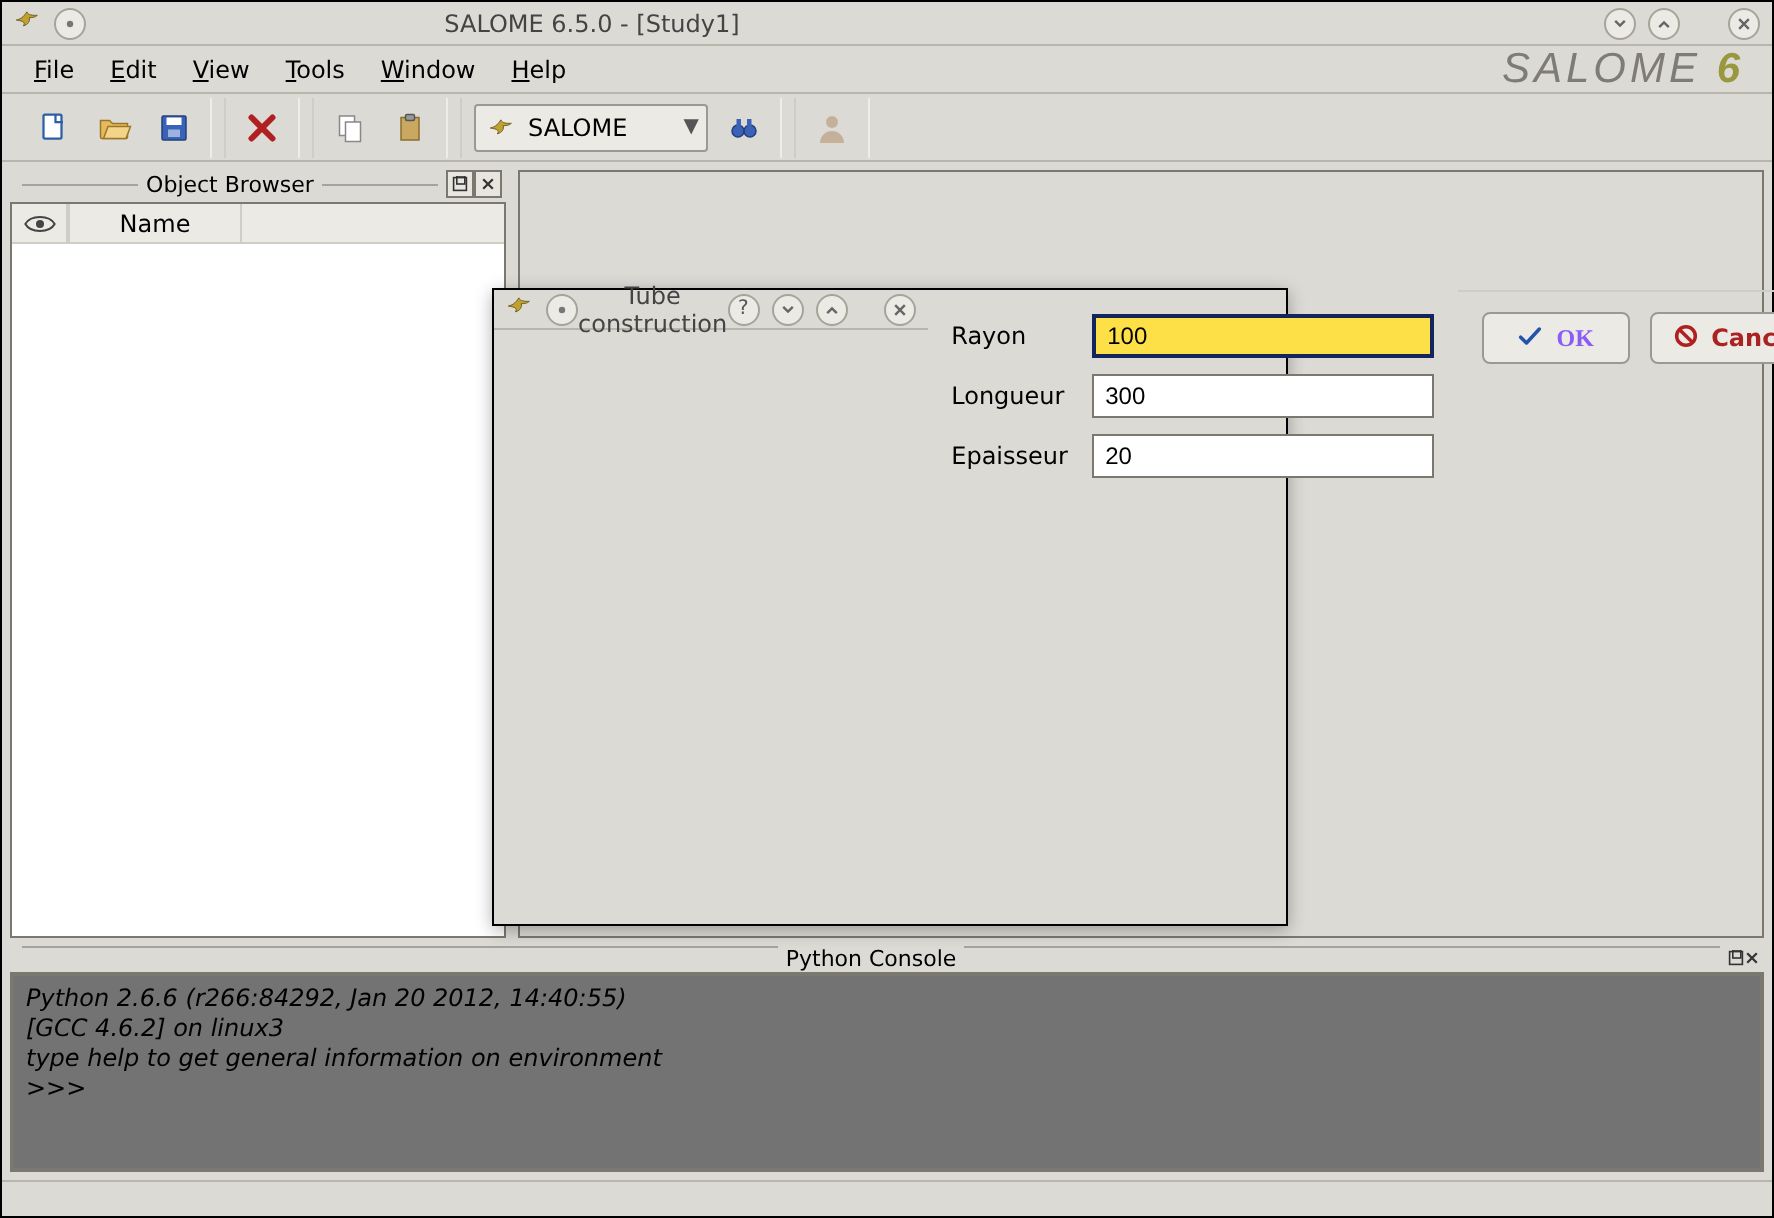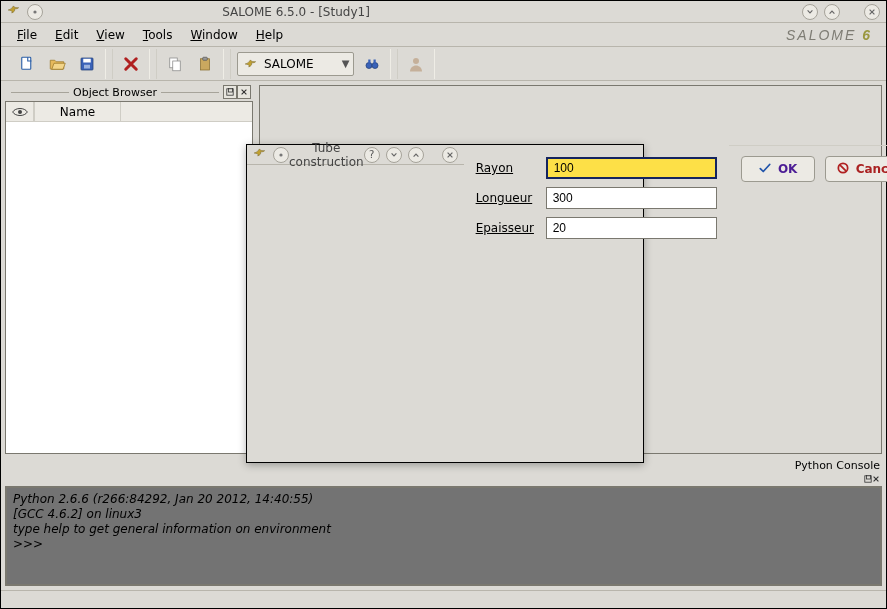--- a/index.html
+++ b/index.html
@@ -41,21 +41,21 @@
   .menubar {
     height:24px; display:flex; align-items:center;
     padding: 0 8px; gap:2px;
     border-bottom: 1px solid #b8b5ac;
   }
   .menuitem { padding: 2px 8px; }
   .menuitem .ul { text-decoration: underline; }
   .logo-right {
     margin-left:auto;
     font-family: "Arial Black", sans-serif;
-    font-size: 14px;
+    font-size: 21px;
     letter-spacing: 2px;
     color: #7e7c74;
     font-style: italic;
     padding-right:6px;
   }
   .logo-right .six { color:#9a983f; font-weight:bold;}
   .toolbar {
     height: 34px; display:flex; align-items:center;
     padding: 0 8px; gap:6px;
     border-bottom: 1px solid #b8b5ac;
@@ -100,21 +100,21 @@
   .bh-eye{width:28px; display:flex;align-items:center;justify-content:center; border-right:1px solid #cfcdc5;}
   .bh-name{width:87px; display:flex;align-items:center;justify-content:center; border:1px solid #cfcdc5; border-top:none; border-bottom:none;}
   .canvas-panel{
     flex:1; margin-left:6px;
     border:1px solid #7a786f; background:#dcdad5;
   }
   .console-wrap{
     padding: 0 4px 4px 4px;
   }
   .console-title{
-    display:flex; align-items:flex-end; font-size:11px; padding:0 2px;flex-direction:column;
+    display:flex; align-items:flex-start; font-size:11px; padding:0 2px;
   }
   .console-title .line{ flex:1; border-top:1px solid #a6a39a; margin:0 4px;}
   .console{
     border:2px solid #7a786f; background:#737373; height:100px;
     padding:4px 6px; font-size:12px; line-height:15px;
     white-space:pre-wrap; overflow:hidden;font-style:italic;
   }
   .statusbar{ height:18px; border-top:1px solid #b8b5ac;}
   
   .dialog{
@@ -127,40 +127,40 @@
     display:flex; 
   }
   .dialog .titlebar{height:20px;}
   .dialog-body{
     flex:1; padding:10px 12px;
     display:flex; flex-direction:column;
   }
   .field-row{
     display:flex; align-items:center; height:26px; margin-bottom:4px;
   }
-  .field-row label{ width:70px;text-decoration:underline; }
+  .field-row label{ width:70px; }
   .field-row input{
     flex:1; height:22px; padding:0 6px;
     border:1px solid #7a786f; background:#fff; font-size:12px;
     outline:none;
   }
   .field-row.focused input{
     border:2px solid #14245f;
     background:#fde047;
   }
   .dialog-footer{
     display:flex; justify-content:flex-end; gap:10px;
     padding:10px 12px; border-top:1px solid #cfcdc5;
   }
   .dbtn{
     height:26px; min-width:74px; padding:0 10px;
     display:flex; align-items:center; justify-content:center; gap:6px;
     border:1px solid #9c9a90; background:#eceae4; border-radius:4px;
   }
-  .dbtn .ok{ color:#4c1d95; font-weight:bold;}
+  .dbtn .ok{ color:#8b5cf6; font-weight:bold;font-family:Liberation Serif, serif;}
   .dbtn .cancel{ color:#a22; font-weight:bold;}
 </style>
 </head>
 <body>
 
 <div class="window">
 
   <div class="titlebar">
     <div class="lefticons">
       <span>

